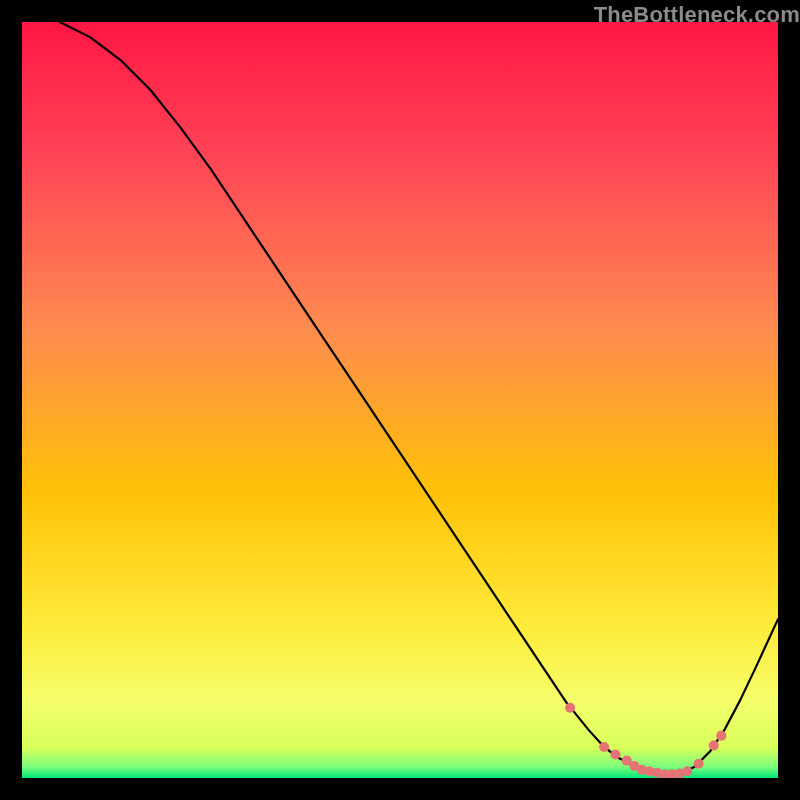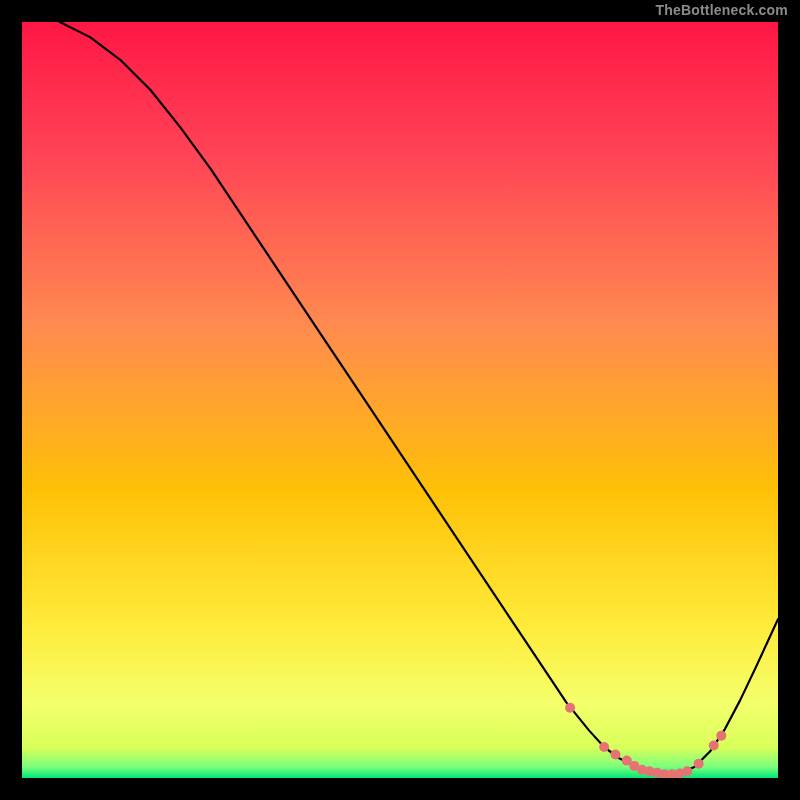--- a/index.html
+++ b/index.html
@@ -21,23 +21,23 @@
   .plot {
     position: absolute;
     left: 22px;
     top: 22px;
     width: 756px;
     height: 756px;
   }
   .watermark {
     position: absolute;
     top: 2px;
-    right: 12px;
+    right: 0;
     font-family: Arial, Helvetica, sans-serif;
-    font-size: 14px;
+    font-size: 22px;
     font-weight: 600;
     color: #8b8b8b;
     letter-spacing: 0.2px;
   }
   svg { display: block; }
 </style>
 </head>
 <body>
 
 <div class="frame">

